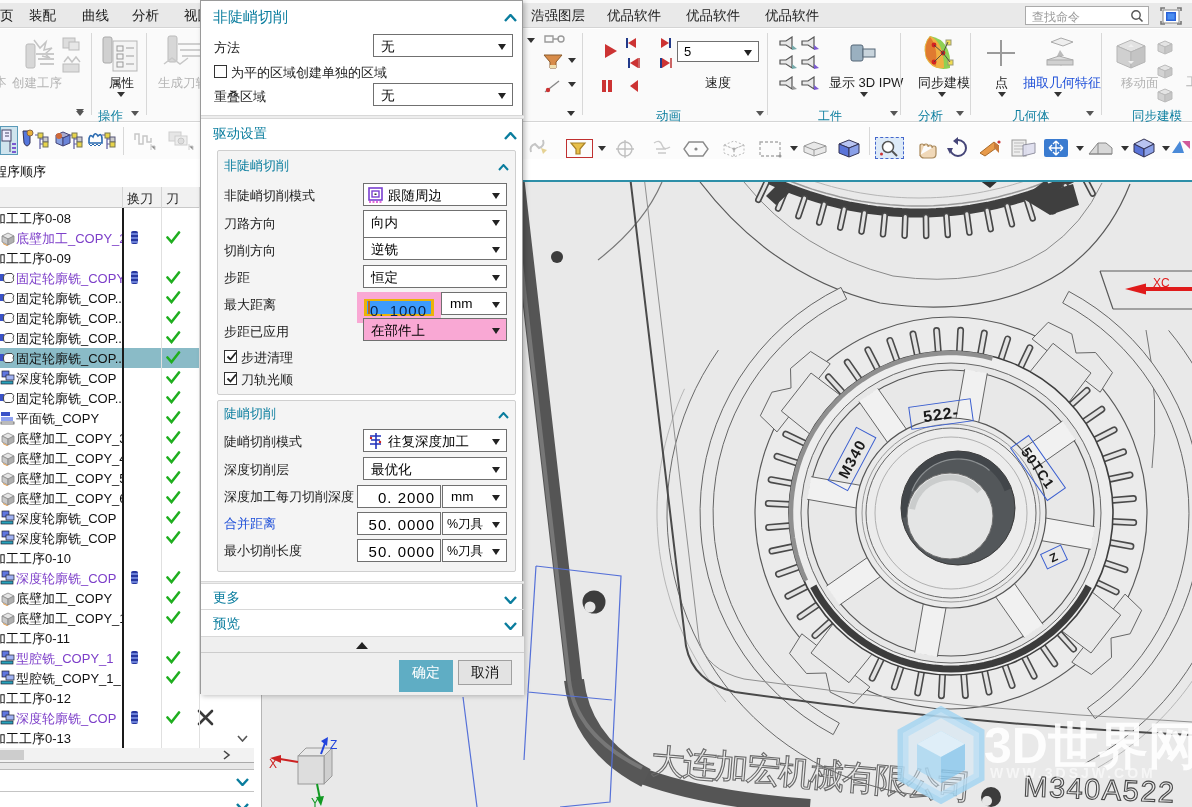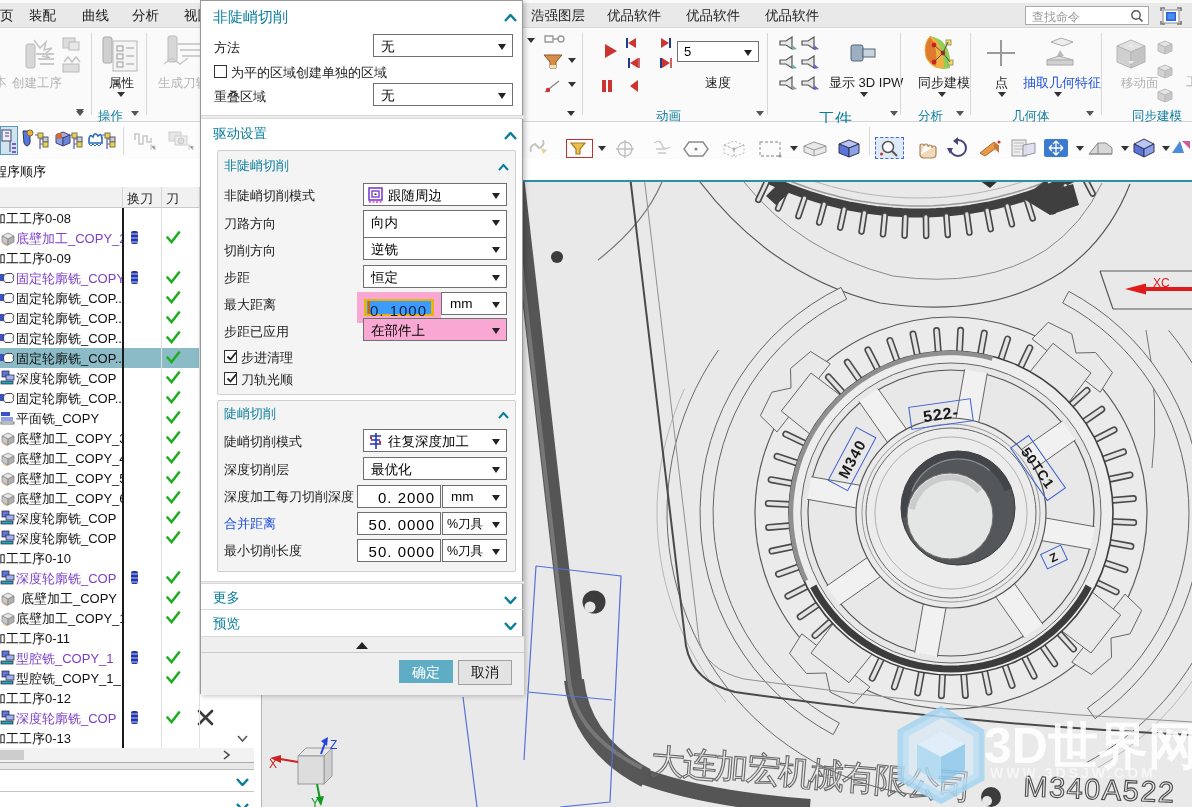--- a/index.html
+++ b/index.html
@@ -126,21 +126,21 @@
 <svg class="abs" style="left:800px;top:76px" width="20" height="16">
     <path d="M2 5 L8 5 L14 1 L14 13 L8 9 L2 9 Z" fill="#e8e8e8" stroke="#555" stroke-width="1.2"></path>
     <polygon points="14,9 19,13 14,14" fill="#7a5ad0"></polygon>
   </svg>
 <svg class="abs" style="left:849px;top:41px" width="30" height="24">
     <rect x="2" y="4" width="12" height="16" rx="2" fill="#9ab0c0" stroke="#567"></rect>
     <rect x="14" y="8" width="12" height="8" fill="#c8d4dc" stroke="#567"></rect>
   </svg>
 <div style="position:absolute;left:829px;top:74px;font-size:13px;color:#1a1a1a;white-space:nowrap">显示 3D IPW</div>
 <div class="abs" style="left:860px;top:92px;width:0;height:0;border-left:4px solid transparent;border-right:4px solid transparent;border-top:5px solid #333"></div>
-<div class="abs teal" style="left:818px;top:108px;font-size:17px">工件</div>
+<div class="abs teal" style="left:818px;top:108px;font-size:12px">工件</div>
 <div class="abs" style="left:890px;top:111px;width:0;height:0;border-left:4px solid transparent;border-right:4px solid transparent;border-top:5px solid #555"></div>
 <div class="vline" style="left:900px;top:33px;height:82px"></div>
 <svg class="abs" style="left:920px;top:34px" width="36" height="38">
     <path d="M10 2 Q32 6 30 34 Q14 38 6 24 Q2 10 10 2 Z" fill="#8fd054"></path>
     <path d="M10 2 Q24 8 24 34 Q12 36 6 24 Q2 10 10 2 Z" fill="#f0b042"></path>
     <path d="M10 3 Q18 12 16 32 Q10 30 6 22 Q4 10 10 3 Z" fill="#e07a30"></path>
     <circle cx="14" cy="11" r="2.4" fill="#d42222"></circle>
     <circle cx="23" cy="19" r="2.4" fill="#d42222"></circle>
     <circle cx="14" cy="28" r="2.4" fill="#d42222"></circle>
     <rect x="26" y="6" width="5" height="5" fill="#f0dc52" stroke="#997"></rect>
@@ -789,21 +789,21 @@
         <rect x="1" y="11" width="12" height="3" fill="#28a2ba" stroke="#223" stroke-width="0.7"></rect>
       </svg></div>
     <div style="position:absolute;left:16px;top:2px;width:106px;overflow:hidden;white-space:nowrap;color:#7d3fc9">深度轮廓铣_COP</div>
     <div style="position:absolute;left:131px;top:3px;width:7px;height:13px;border-radius:2px;background:repeating-linear-gradient(180deg,#27379f 0 2.5px,#6a7fd6 2.5px 4px)"></div>
     <div style="position:absolute;left:166px;top:0;width:15px;height:16px">
       <svg width="15" height="13" style="position:absolute;top:3px;left:0">
         <path d="M1.5 6.5 L5.5 11 L13 1.5" fill="none" stroke="#1fae1f" stroke-width="2.6" stroke-linecap="round"></path>
       </svg>
     </div>
   </div>
-<div style="position:absolute;left:0;top:588px;width:204px;height:20px;text-align:center;">
+<div style="position:absolute;left:0;top:588px;width:204px;height:20px;">
     <div style="position:absolute;left:0;top:2px;width:15px;height:16px"><svg width="16" height="16" viewBox="0 0 16 16">
         <polygon points="2,6 8,3 14,6 8,9" fill="#e6e6e6" stroke="#888" stroke-width="0.8"></polygon>
         <polygon points="2,6 8,9 8,15 2,12" fill="#c9c9c9" stroke="#888" stroke-width="0.8"></polygon>
         <polygon points="14,6 8,9 8,15 14,12" fill="#b0b0b0" stroke="#888" stroke-width="0.8"></polygon>
         <line x1="3" y1="13.5" x2="8" y2="16" stroke="#e09a4a" stroke-width="1"></line>
       </svg></div>
     <div style="position:absolute;left:16px;top:2px;width:106px;overflow:hidden;white-space:nowrap;color:#111">底壁加工_COPY</div>
     <div style="position:absolute;left:166px;top:0;width:15px;height:16px">
       <svg width="15" height="13" style="position:absolute;top:3px;left:0">
         <path d="M1.5 6.5 L5.5 11 L13 1.5" fill="none" stroke="#1fae1f" stroke-width="2.6" stroke-linecap="round"></path>
@@ -1029,14 +1029,14 @@
       </svg></div>
     <div class="abs" style="left:0;top:608px;width:323px;height:1px;background:#d8d8d8"></div>
     <div class="abs" style="left:12px;top:614px;font-size:13.5px;color:#0a7d9e">预览</div>
     <div class="abs" style="left:303px;top:617px"><svg width="13" height="8">
         <path d="M1 1 L6.5 7 L12 1" fill="none" stroke="#0a7d9e" stroke-width="2.4"></path>
       </svg></div>
     <div class="abs" style="left:0;top:635px;width:323px;height:1px;background:#d8d8d8"></div>
     <div class="abs" style="left:0;top:636px;width:323px;height:58px;background:#efefef"></div>
     <div class="abs" style="left:155px;top:641px;width:0;height:0;border-left:6px solid transparent;border-right:6px solid transparent;border-bottom:7px solid #222"></div>
     <div class="abs" style="left:0;top:651px;width:323px;height:1px;background:#cccccc"></div>
-    <div class="abs" style="left:198px;top:659px;width:54px;height:23px;background:#5fadc4;color:#fff;font-size:14px;text-align:center;line-height:25px">确定</div>
+    <div class="abs" style="left:198px;top:659px;width:54px;height:32px;background:#5fadc4;color:#fff;font-size:14px;text-align:center;line-height:25px">确定</div>
     <div class="abs" style="left:257px;top:659px;width:54px;height:25px;background:#e3e3e3;border:1px solid #a0a0a0;color:#111;font-size:14px;text-align:center;line-height:23px">取消</div>
   </div>
 </body></html>

